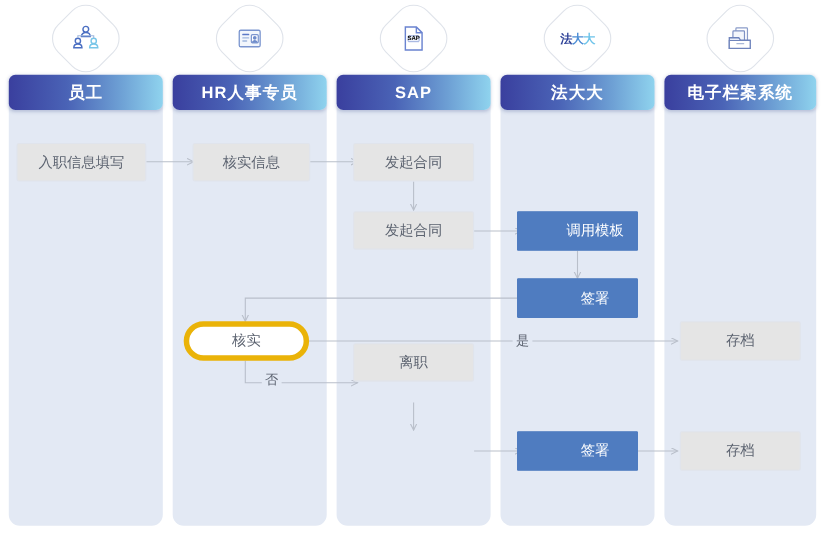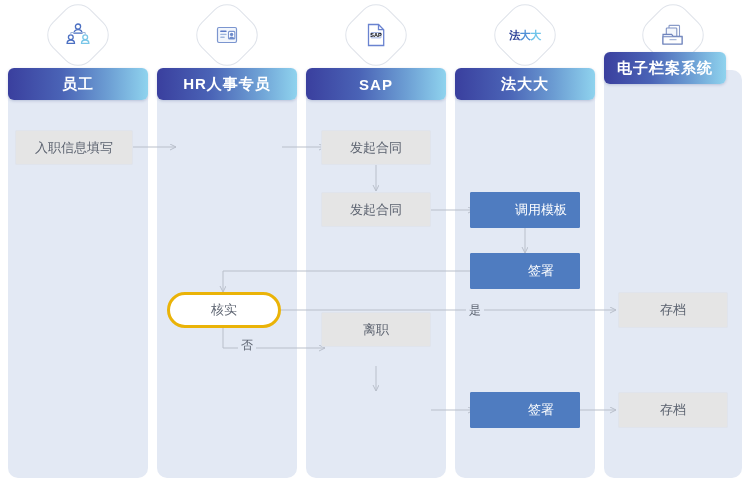--- a/index.html
+++ b/index.html
@@ -71,21 +71,21 @@
   }
   .node.filled{
     background:#4f7cc0;
     border:1px solid #4f7cc0;
     color:#ffffff;
     border-radius:1px;
     padding-left:32px;
   }
   .node.decision{
     background:#ffffff;
-    border:3px solid #eab308;
+    border:5px solid #eab308;
     color:#5c6370;
     border-radius:22px;
     font-family:Liberation Mono, monospace;
   }
 
   
   .conn{position:absolute;left:0;top:0;width:750px;height:490px;z-index:2;pointer-events:none;}
   .elabel{
     position:absolute;z-index:6;
     font-size:12px;color:#5c6370;background:#e3e9f4;
@@ -175,21 +175,21 @@
   </div>
   <div class="lane-head" style="left:157px;top:68px;width:140px;">
     <span>HR人事专员</span>
   </div>
   <div class="lane-head" style="left:306px;top:68px;width:140px;">
     <span>SAP</span>
   </div>
   <div class="lane-head" style="left:455px;top:68px;width:140px;">
     <span>法大大</span>
   </div>
-  <div class="lane-head" style="left:604px;top:52px;width:122px;">
+  <div class="lane-head" style="left:604px;top:68px;width:138px;">
     <span>电子栏案系统</span>
   </div>
 
   <svg class="conn">
     <defs>
       <marker id="ah" markerWidth="7" markerHeight="7" refX="6" refY="3" orient="auto">
         <path d="M0,0 L6,3 L0,6" fill="none" stroke="#b9bfca" stroke-width="1"></path>
       </marker>
     </defs>
     <g stroke="#b9bfca" stroke-width="1" fill="none" marker-end="url(#ah)">
@@ -218,20 +218,23 @@
     </g>
   </svg>
 
   <div class="elabel" style="left:466px;top:302px;">是</div>
   <div class="elabel" style="left:238px;top:337px;">否</div>
 
   <div class="node plain" style="left:15px;top:130px;width:118px;height:35px;">
     <span>入职信息填写</span>
   </div>
 
+  <div class="node plain" style="left:175px;top:130px;width:107px;height:35px;">
+    <span>核实信息</span>
+  </div>
 
   <div class="node plain" style="left:321px;top:130px;width:110px;height:35px;">
     <span>发起合同</span>
   </div>
 
   <div class="node plain" style="left:321px;top:192px;width:110px;height:35px;">
     <span>发起合同</span>
   </div>
 
   <div class="node filled" style="left:470px;top:192px;width:110px;height:36px;">

